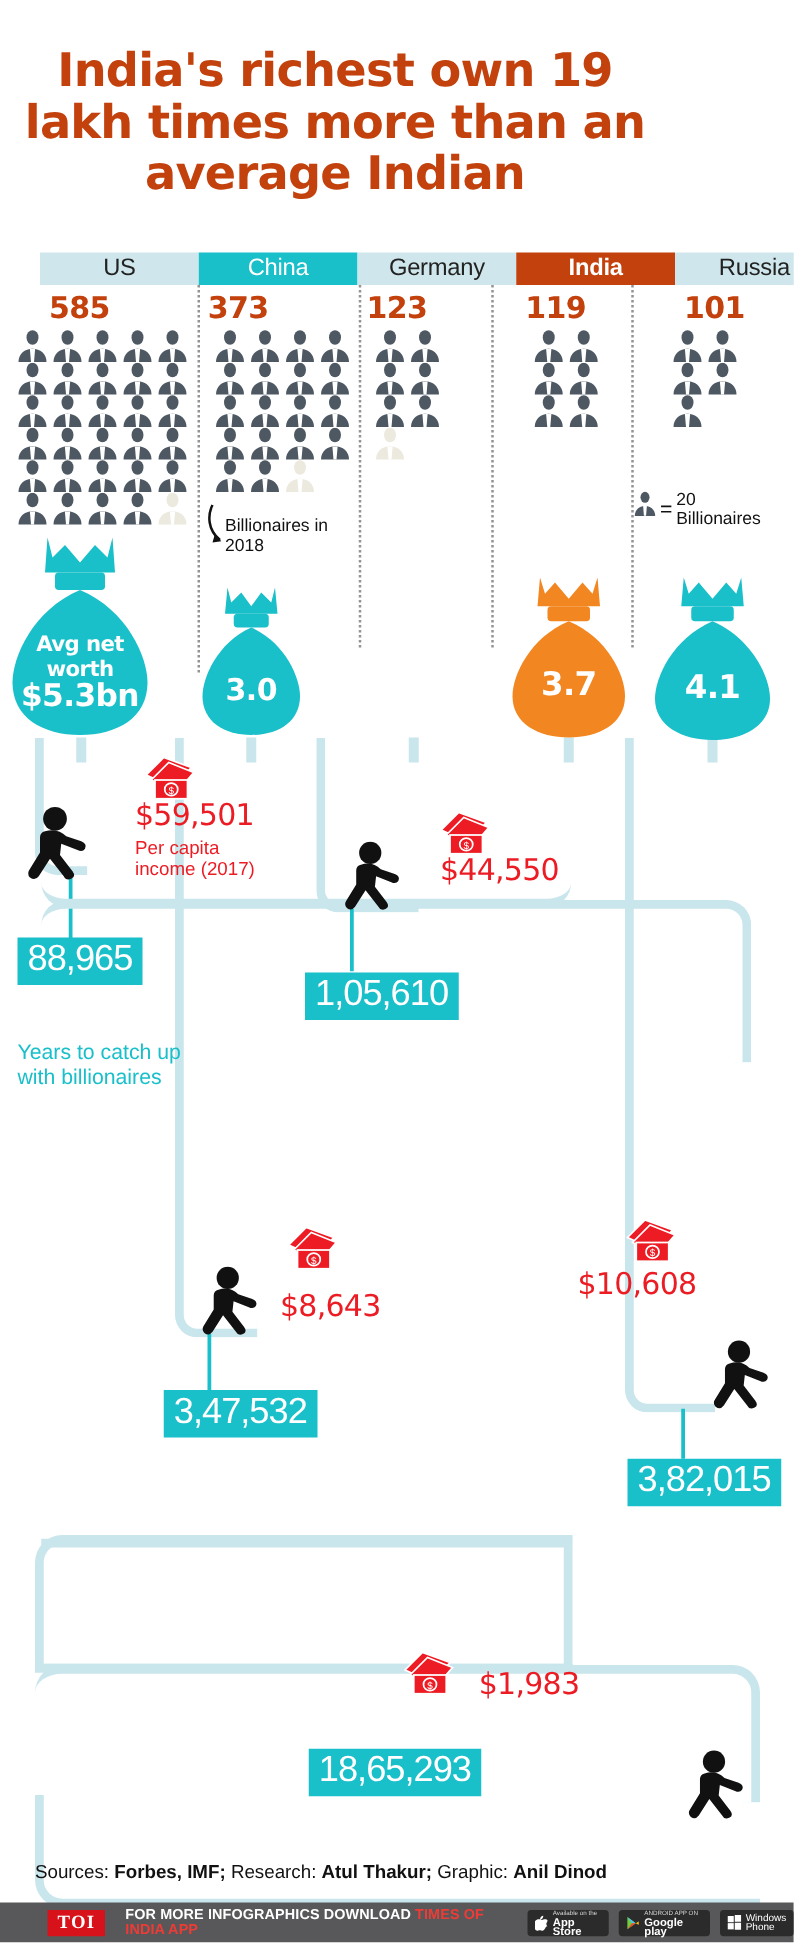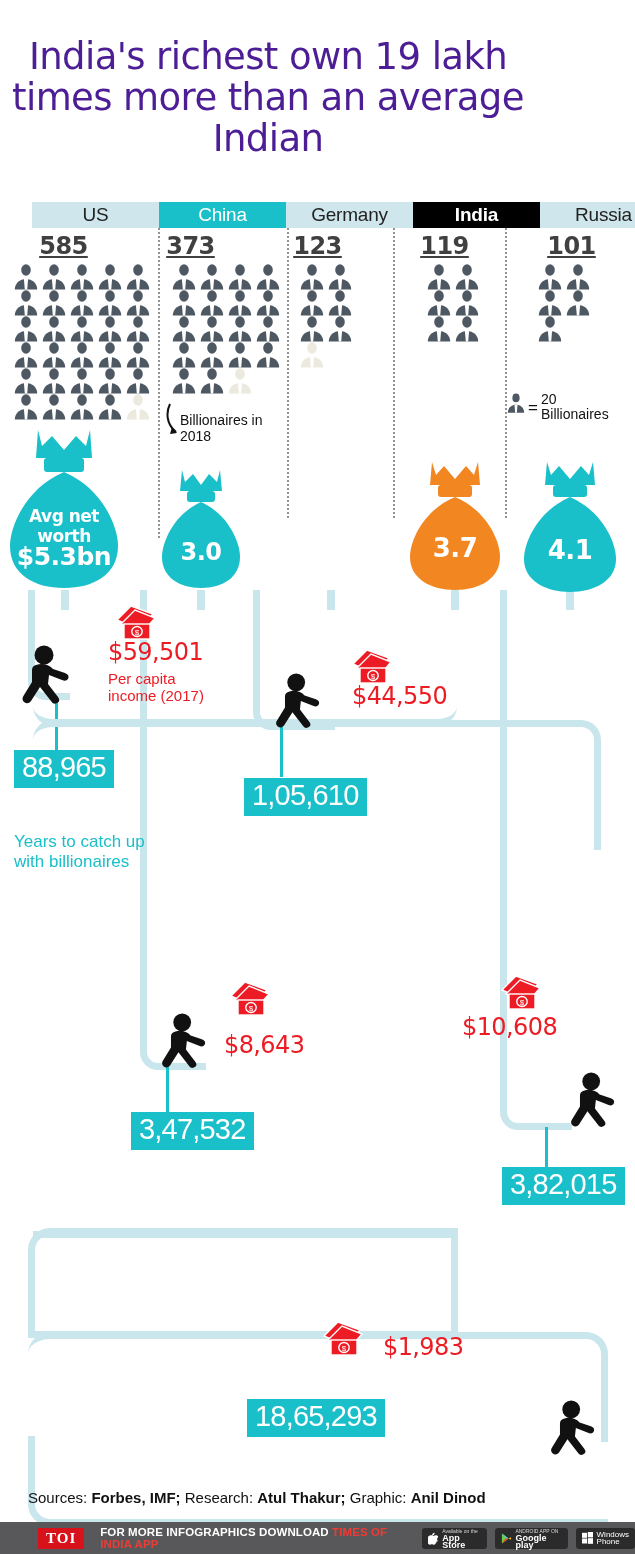--- a/index.html
+++ b/index.html
@@ -8,41 +8,41 @@
     width:635px; height:1554px; position:relative; overflow:hidden;
     -webkit-font-smoothing:antialiased;
   }
   .stage{position:absolute; left:0; top:0; width:635px; height:1554px;}
   .abs{position:absolute;}
 
   
   #headline{
     left:0; top:36px; width:536px; text-align:center;
     font-family:"DejaVu Sans", sans-serif;
-    font-weight:400; font-size:37px; line-height:41px;
-    color:#4c1d95; letter-spacing:-0.6px; padding:0 10px; box-sizing:border-box;
+    font-weight:700; font-size:37px; line-height:41px;
+    color:#c2410c; letter-spacing:-0.6px; padding:0 10px; box-sizing:border-box;
   }
   #subhead{
     left:0; top:158px; width:635px; text-align:center;
     font-family:"DejaVu Sans", sans-serif;
     font-weight:700; font-size:19px; color:#1a1a1a; letter-spacing:-0.3px;
   }
 
   
   #headerband{left:0; top:202px; width:635px; height:26px; display:flex;padding-left:32px;}
   .hcell{height:26px; display:flex; align-items:center; justify-content:center;
          font-size:19px; letter-spacing:-0.2px;}
   .hcell.pale{background:#cfe7ec; color:#222;}
   .hcell.teal{background:#19bfc9; color:#fff;}
-  .hcell.orange{background:#000000; color:#fff; font-weight:700;}
+  .hcell.orange{background:#c2410c; color:#fff; font-weight:700;}
 
   .countval{
     top:232px; width:127px; text-align:center;
     font-family:"DejaVu Sans", sans-serif;
-    font-weight:700; font-size:24px; color:#404040; letter-spacing:-0.5px;text-decoration:underline;
+    font-weight:700; font-size:24px; color:#c2410c; letter-spacing:-0.5px;
   }
 
   
   .vdot{
     top:228px; width:0; border-left:2px dotted #6f6f6f; opacity:.75;
   }
 
   
   .grid{display:flex; flex-wrap:wrap;}
   .grid .pi{width:28px; height:26px; display:block;}

